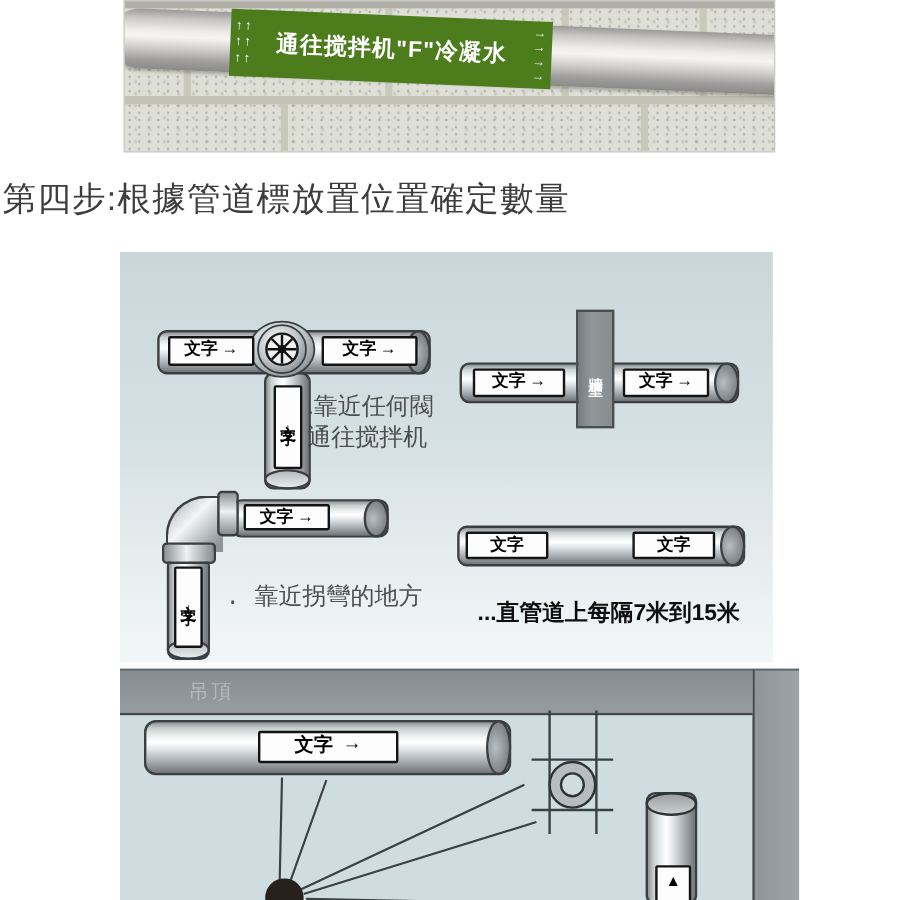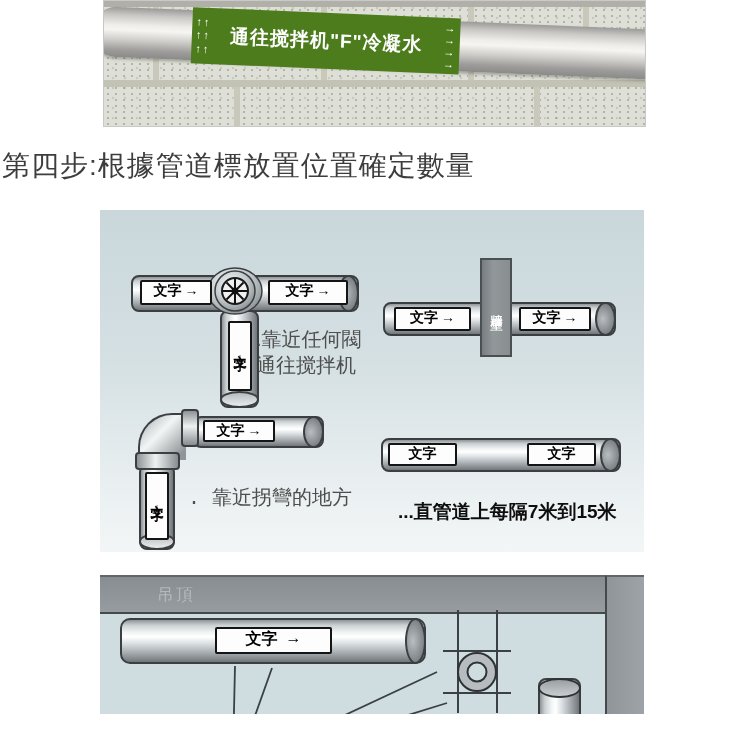--- a/index.html
+++ b/index.html
@@ -86,21 +86,21 @@
   .e-label-h{left:103px;top:210px;width:68px;height:18px;}
   .e-label-v{left:45px;top:262px;width:20px;height:64px;}
   .e-caption{left:88px;top:276px;font-family:Liberation Mono, monospace;}
 
   .s-pipe{left:281px;top:228px;width:236px;height:30px;}
   .s-label-l{left:288px;top:233px;width:65px;height:19px;}
   .s-label-r{left:427px;top:233px;width:65px;height:19px;}
   .s-caption{left:298px;top:289px;font-size:19px;font-weight:700;color:#0e0e0e;}
 
   
-  .panel2{position:absolute;left:100px;top:575px;width:544px;height:139px;background:#cfdde1;overflow:hidden;}
+  .panel2{position:absolute;left:100px;top:557px;width:544px;height:193px;background:#cfdde1;overflow:hidden;padding-left:22px;}
   .p2-wall{position:absolute;right:0;top:0;width:37px;height:193px;z-index:1;
          background:linear-gradient(90deg,#8f9598,#9da3a6);border-left:2px solid #44494b;border-top:2px solid #606669;}
   .p2-ceiling{position:absolute;left:0;top:0;right:39px;height:35px;z-index:1;
          background:linear-gradient(180deg,#878d90,#969c9f);border-bottom:2px solid #44494b;border-top:2px solid #606669;}
   .p2-ceiling-label{position:absolute;left:57px;top:8px;font-size:17px;color:#b3babd;letter-spacing:2px;z-index:2;}
   .p2-pipe{left:20px;top:43px;width:302px;height:42px;border-radius:10px;}
   .p2-pipe-label{left:115px;top:52px;width:113px;height:23px;font-size:16px;gap:8px;}
   .p2-svg{position:absolute;left:0;top:0;width:544px;height:193px;z-index:3;}
   .p2-riser{left:438px;top:103px;width:39px;height:90px;z-index:2;}
   .riser-cap{position:absolute;top:-2px;left:-2px;right:-2px;height:16px;border:2px solid #2f3335;border-radius:50%;

